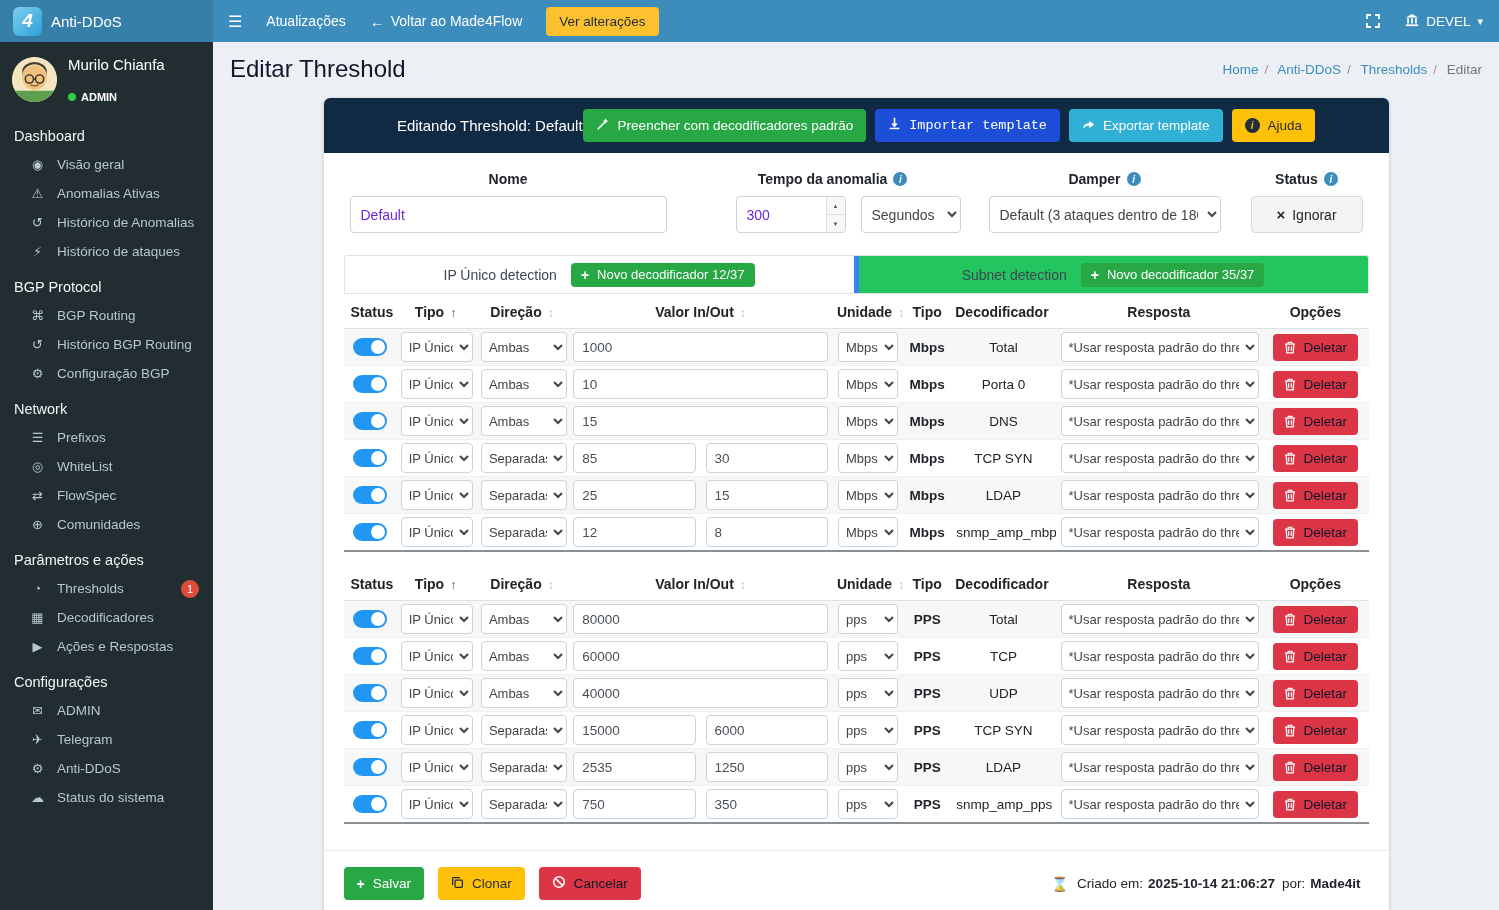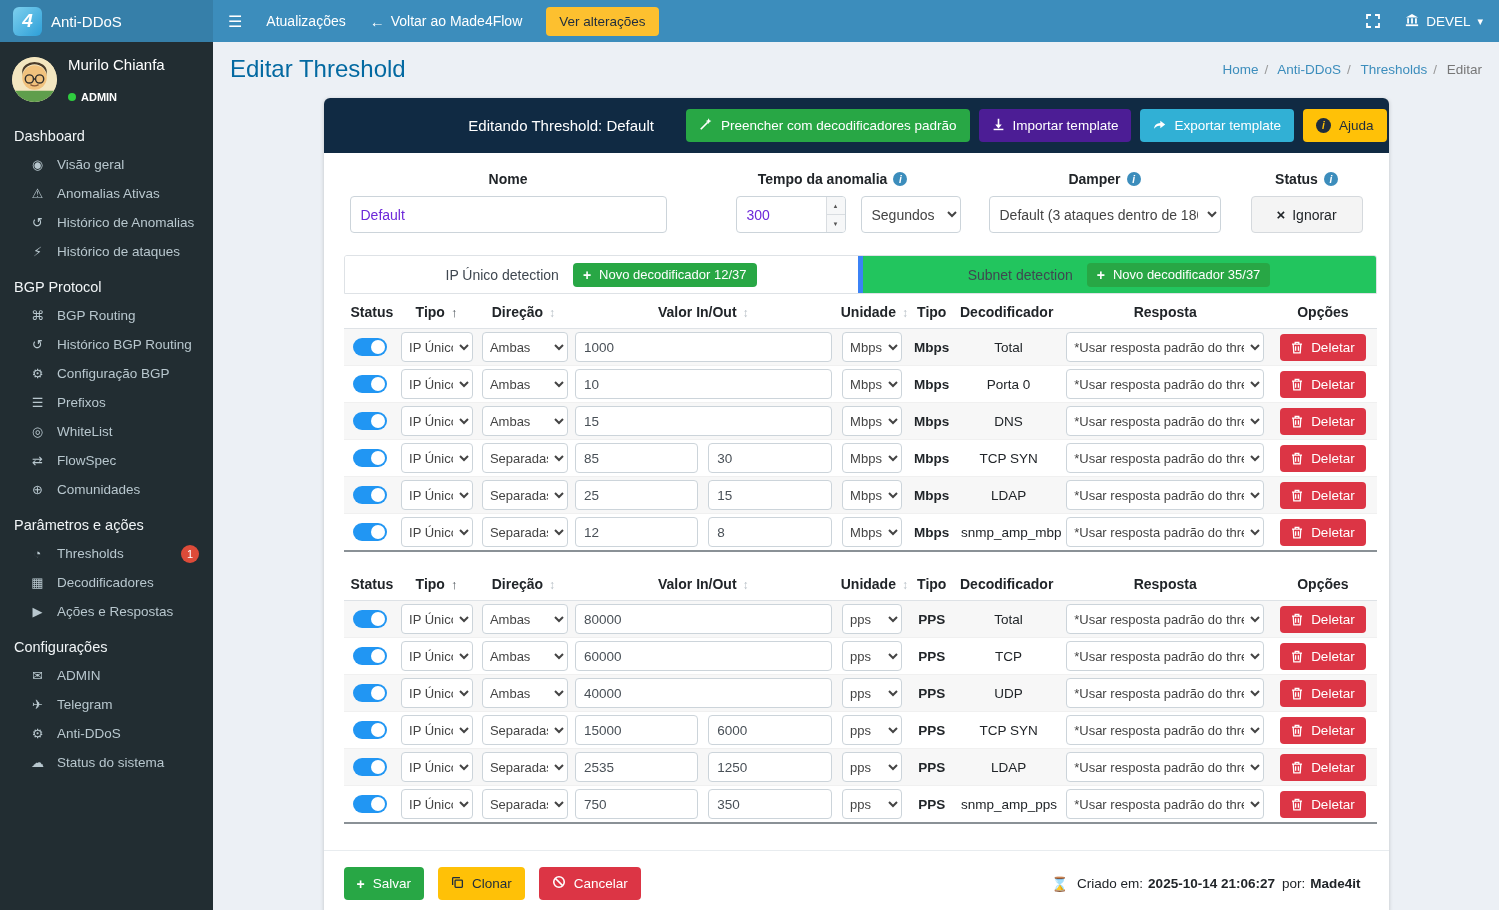--- a/index.html
+++ b/index.html
@@ -31,36 +31,36 @@
   .user-role { color:#fff; font-size:11px; font-weight:bold; display:flex; align-items:center; gap:5px; }
   .status-dot { width:8px; height:8px; border-radius:50%; background:#2fcc3f; display:inline-block; }
   .sb-header { color:#f0f4f6; padding:13px 14px 6px; font-size:14.5px; }
   .sb-item { display:flex; align-items:center; gap:11px; padding:7px 14px 7px 29px; color:#b8c7ce; font-size:13.5px; position:relative; }
   .sb-item .icn { width:17px; text-align:center; font-size:13px; color:#b8c7ce; }
   .sb-badge { position:absolute; right:14px; top:6px; background:#dd4b39; color:#fff; border-radius:50%; width:18px; height:18px; font-size:11px; display:flex; align-items:center; justify-content:center; }
 
   
   .content { margin-left:213px; padding-top:42px; }
   .content-header { display:flex; justify-content:space-between; align-items:center; padding:13px 17px 0 17px; }
-  .page-title { font-size:24px; font-weight:normal; color:#0369a1; }
+  .page-title { font-size:24px; font-weight:normal; color:#0f172a; }
   .breadcrumb { font-size:13.5px; color:#777; }
   .breadcrumb a { color:#3c8dbc; }
   .breadcrumb .sep { margin:0 6px; color:#999; }
 
   
   .card { width:1065px; margin:15px auto 0; background:#fff; border-radius:6px; box-shadow:0 1px 4px rgba(0,0,0,.18); }
-  .card-header { background:#102a43; color:#fff; border-radius:6px 6px 0 0; padding:11px 2px; display:flex; align-items:center; justify-content:flex-end;gap:32px; }
+  .card-header { background:#102a43; color:#fff; border-radius:6px 6px 0 0; padding:11px 20px; display:flex; align-items:center; justify-content:center; }
   .card-title { font-size:15px; }
   .hdr-actions { display:flex; gap:9px; }
   .btn { border:none; border-radius:4px; font-size:13.5px; padding:8px 13px; display:inline-flex; align-items:center; gap:8px; }
   .btn-green { background:#28a745; color:#fff; }
-  .btn-blue { background:#4c1d95; color:#fff; }
+  .btn-blue { background:#1d4ed8; color:#fff;font-family:Liberation Mono, monospace; }
   .btn-cyan { background:#31b0d5; color:#fff; }
   .btn-yellow { background:#ffc107; color:#1f2d3d; }
-  .btn-red { background:#dc3545; color:#ffffff; }
+  .btn-red { background:#dc3545; color:#0f172a; }
   .btn-sm { padding:6px 11px; font-size:13.5px; }
   .plus { font-weight:bold; font-size:14px; }
   .info-i { width:14px; height:14px; border-radius:50%; background:#3c8dbc; color:#fff; font-size:10px; font-weight:bold; font-style:italic; display:inline-flex; align-items:center; justify-content:center; flex:none; }
   .info-dark { width:15px; height:15px; border-radius:50%; background:#1f2d3d; color:#ffc107; font-size:10px; font-weight:bold; font-style:italic; display:inline-flex; align-items:center; justify-content:center; }
 
   
   .form-row { display:flex; padding:18px 26px 2px; align-items:flex-start; }
   .fg { display:flex; flex-direction:column; }
   .fg label { font-weight:bold; font-size:14px; margin-bottom:9px; display:flex; align-items:center; gap:6px; color:#212529;justify-content:center; }
   .fg label.center { justify-content:center; }
@@ -75,21 +75,21 @@
   .spinner span:first-child { border-bottom:1px solid #d9dde1; }
   select.sel { height:37px; border:1px solid #ccd4da; border-radius:4px; background:#fff; font-size:14px; color:#444; padding:0 6px; font-family:inherit; }
   .sel-seconds { width:100px; }
   .fg-damper { margin-left:28px; }
   .sel-damper { width:232px; }
   .fg-status { margin-left:30px; width:112px; }
   .btn-ignore { height:37px; width:112px; background:#f4f4f4; border:1px solid #d5d9dd; border-radius:4px; font-size:14px; color:#212529; display:inline-flex; align-items:center; justify-content:center; gap:7px; }
   .btn-ignore .x { font-weight:bold; font-size:15px; }
 
   
-  .tables-wrap { padding:0 12px;margin-left:8px; }
+  .tables-wrap { padding:0 20px; }
   .tabs { display:flex; margin-top:20px; border:1px solid #dee2e6; border-radius:3px 3px 0 0; overflow:hidden; }
   .tab { flex:1; display:flex; align-items:center; justify-content:center; gap:14px; height:37px; cursor:pointer; }
   .tab.active { background:#fff; }
   .tab.inactive { background:#22c55e; border-left:5px solid #3b82f6; }
   .tab-label { font-size:14px; color:#3f4750; }
   .btn-tab { padding:4px 10px; font-size:13px; border-radius:4px; }
 
   
   table.th-table { width:100%; border-collapse:collapse; table-layout:fixed; }
   table.th-table.mt { margin-top:14px; }
@@ -202,20 +202,21 @@
         <span class="lbl">BGP Routing</span>
       </a>
       <a class="sb-item">
         <span class="icn">↺</span>
         <span class="lbl">Histórico BGP Routing</span>
       </a>
       <a class="sb-item">
         <span class="icn">⚙</span>
         <span class="lbl">Configuração BGP</span>
       </a>
+      <div class="sb-header">Network</div>
       <a class="sb-item">
         <span class="icn">☰</span>
         <span class="lbl">Prefixos</span>
       </a>
       <a class="sb-item">
         <span class="icn">◎</span>
         <span class="lbl">WhiteList</span>
       </a>
       <a class="sb-item">
         <span class="icn">⇄</span>

